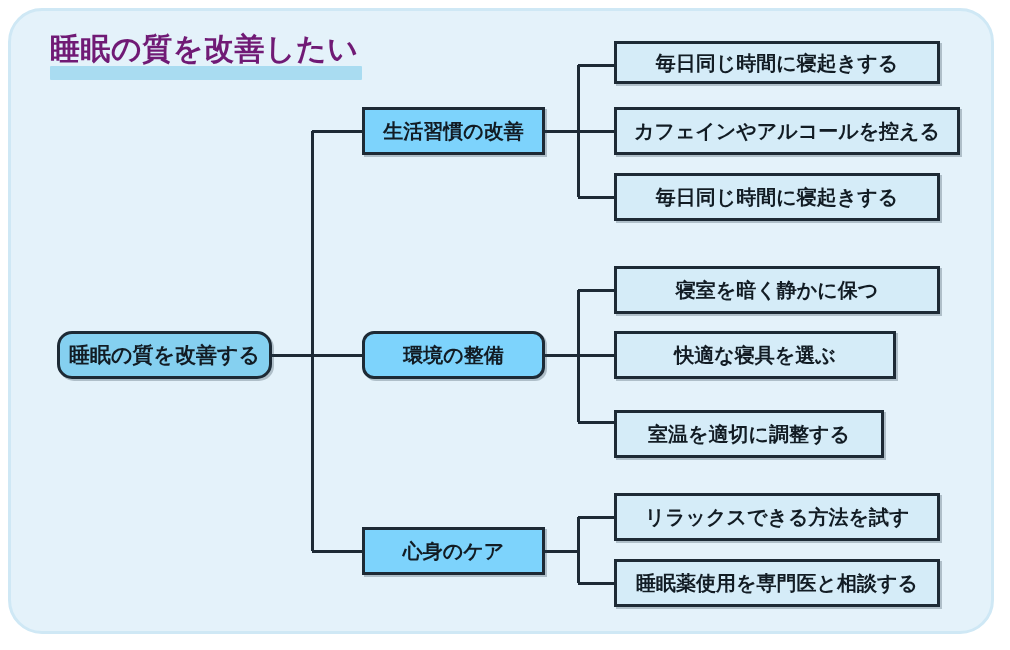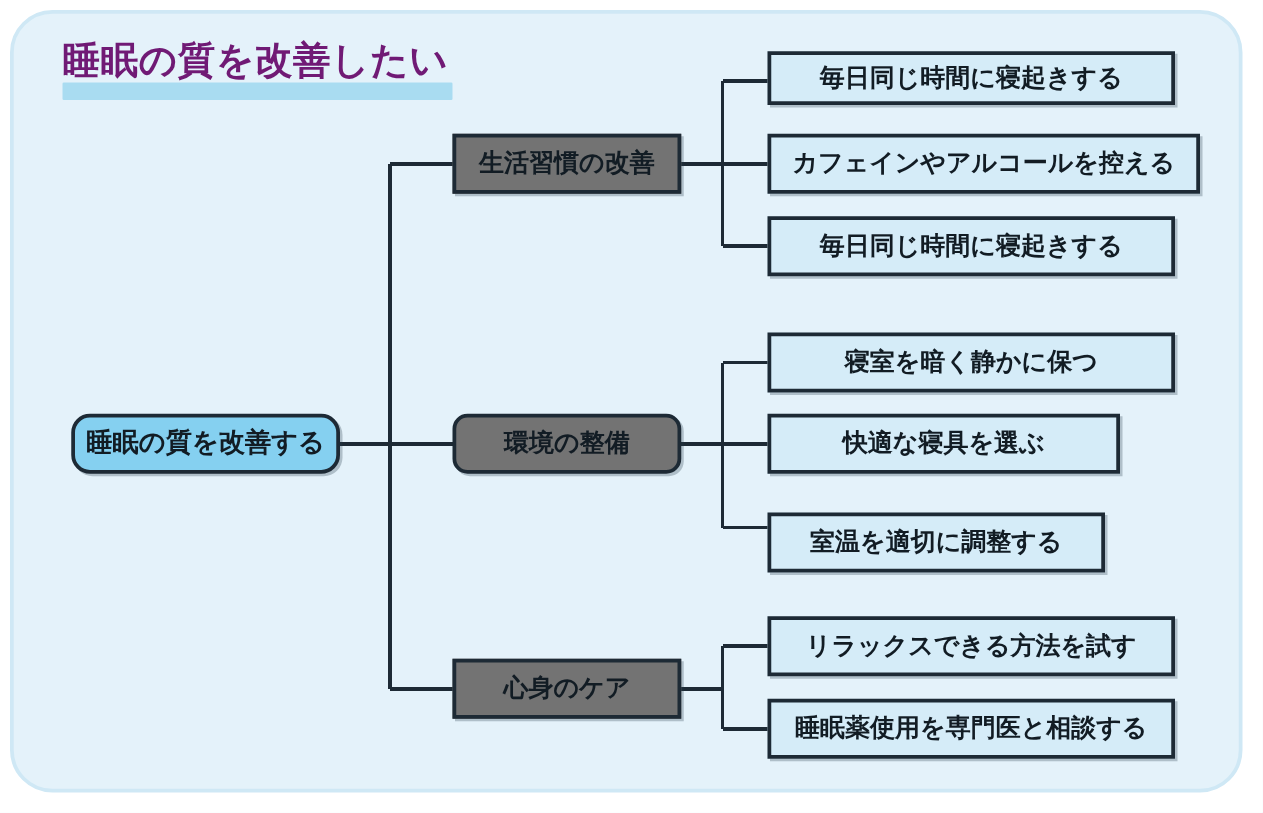--- a/index.html
+++ b/index.html
@@ -82,21 +82,21 @@
     font-weight: bold;
     color: #121c24;
     line-height: 1.1;
     white-space: nowrap;
   }
   .node.root {
     background: #85d0f0;
   }
   .node.root .label { font-size: 21px; }
   .node.branch {
-    background: #737373;
+    background: #7dd3fc;
   }
   .node.leaf {
     background: #d5ecf8;
   }
   .node.leaf .label {
     font-weight: bold;
     font-size: 20px;
   }
 </style>
 </head>

